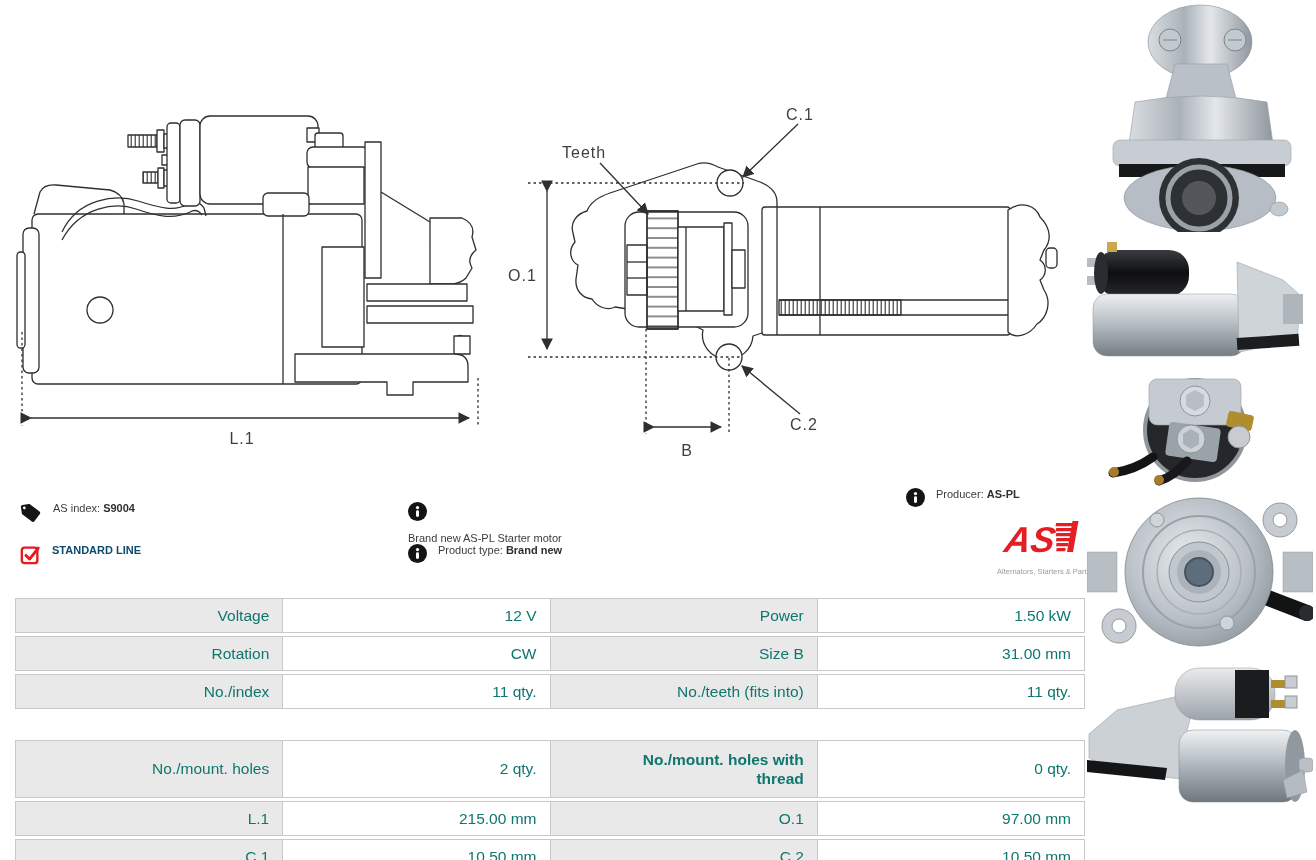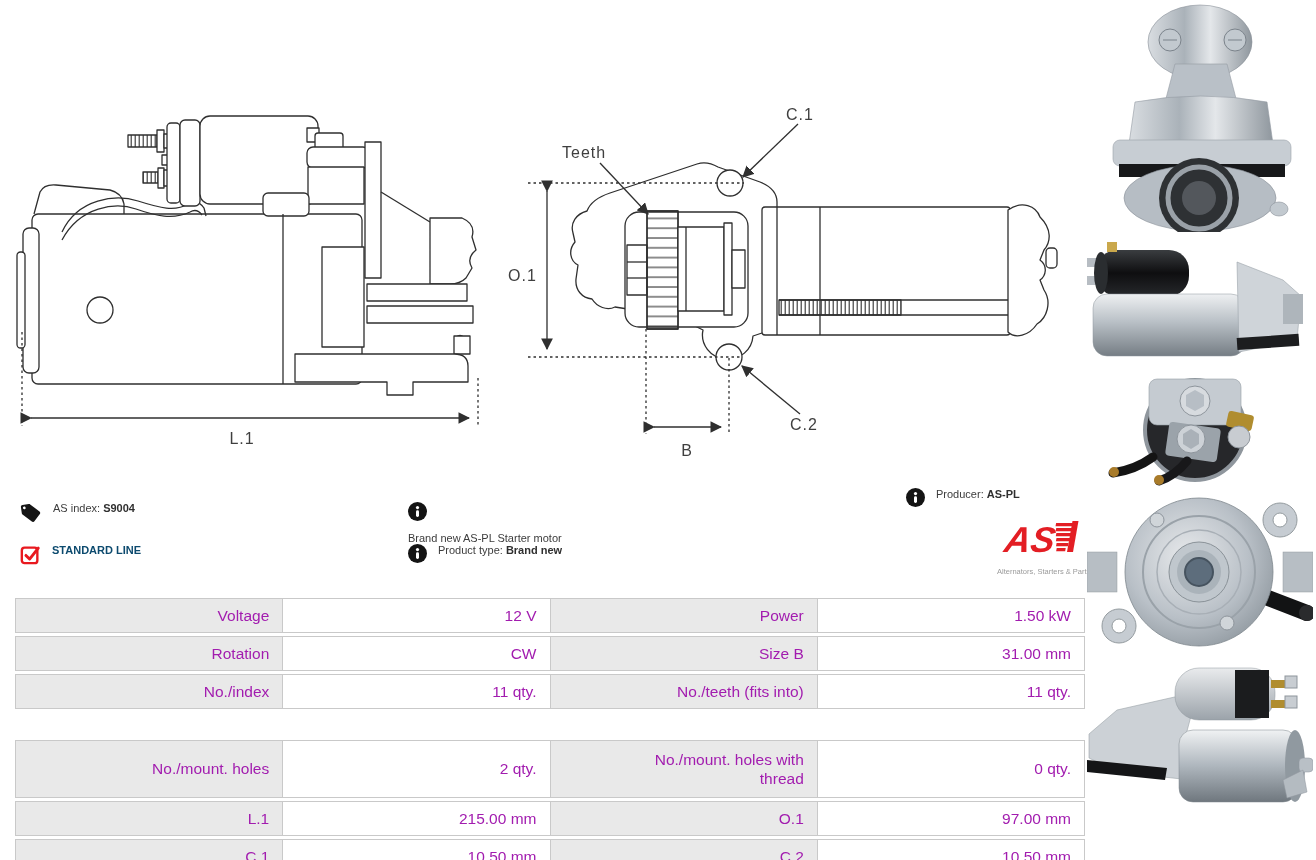--- a/index.html
+++ b/index.html
@@ -19,24 +19,24 @@
   .as-logo{position:absolute;left:997px;top:518px;width:82px;text-align:center;}
   .as-logo-caption{font-size:7.5px;color:#9b9b9b;margin-top:1px;white-space:nowrap;}
 
   
   .spec-table{position:absolute;left:15px;top:598px;width:1070px;
     display:flex;flex-direction:column;gap:3px;}
   .spec-row{display:flex;min-height:35px;}
   .spec-row.tall{min-height:58px;margin-top:28px;}
   .cell{flex:1;border:1px solid #c9c9c9;box-sizing:border-box;background:#fff;
     display:flex;align-items:center;justify-content:flex-end;text-align:right;
-    padding:3px 13px;font-size:15.5px;color:#a21caf;line-height:1.25;}
+    padding:3px 13px;font-size:15.5px;color:#0f766e;line-height:1.25;}
   .cell + .cell{margin-left:-1px;}
   .cell.label{background:#e9e9e9;}
-  .cell .narrow{display:inline-block;max-width:175px;}
+  .cell .narrow{display:inline-block;max-width:175px;font-weight:bold;}
 
   
   svg text{font-family:"Liberation Sans",sans-serif;}
   .dim-text{font-size:16px;fill:#3f3f3f;letter-spacing:1px;}
   .photo{position:absolute;left:1087px;width:226px;}
 </style>
 </head>
 <body>
 
 <div class="page">

